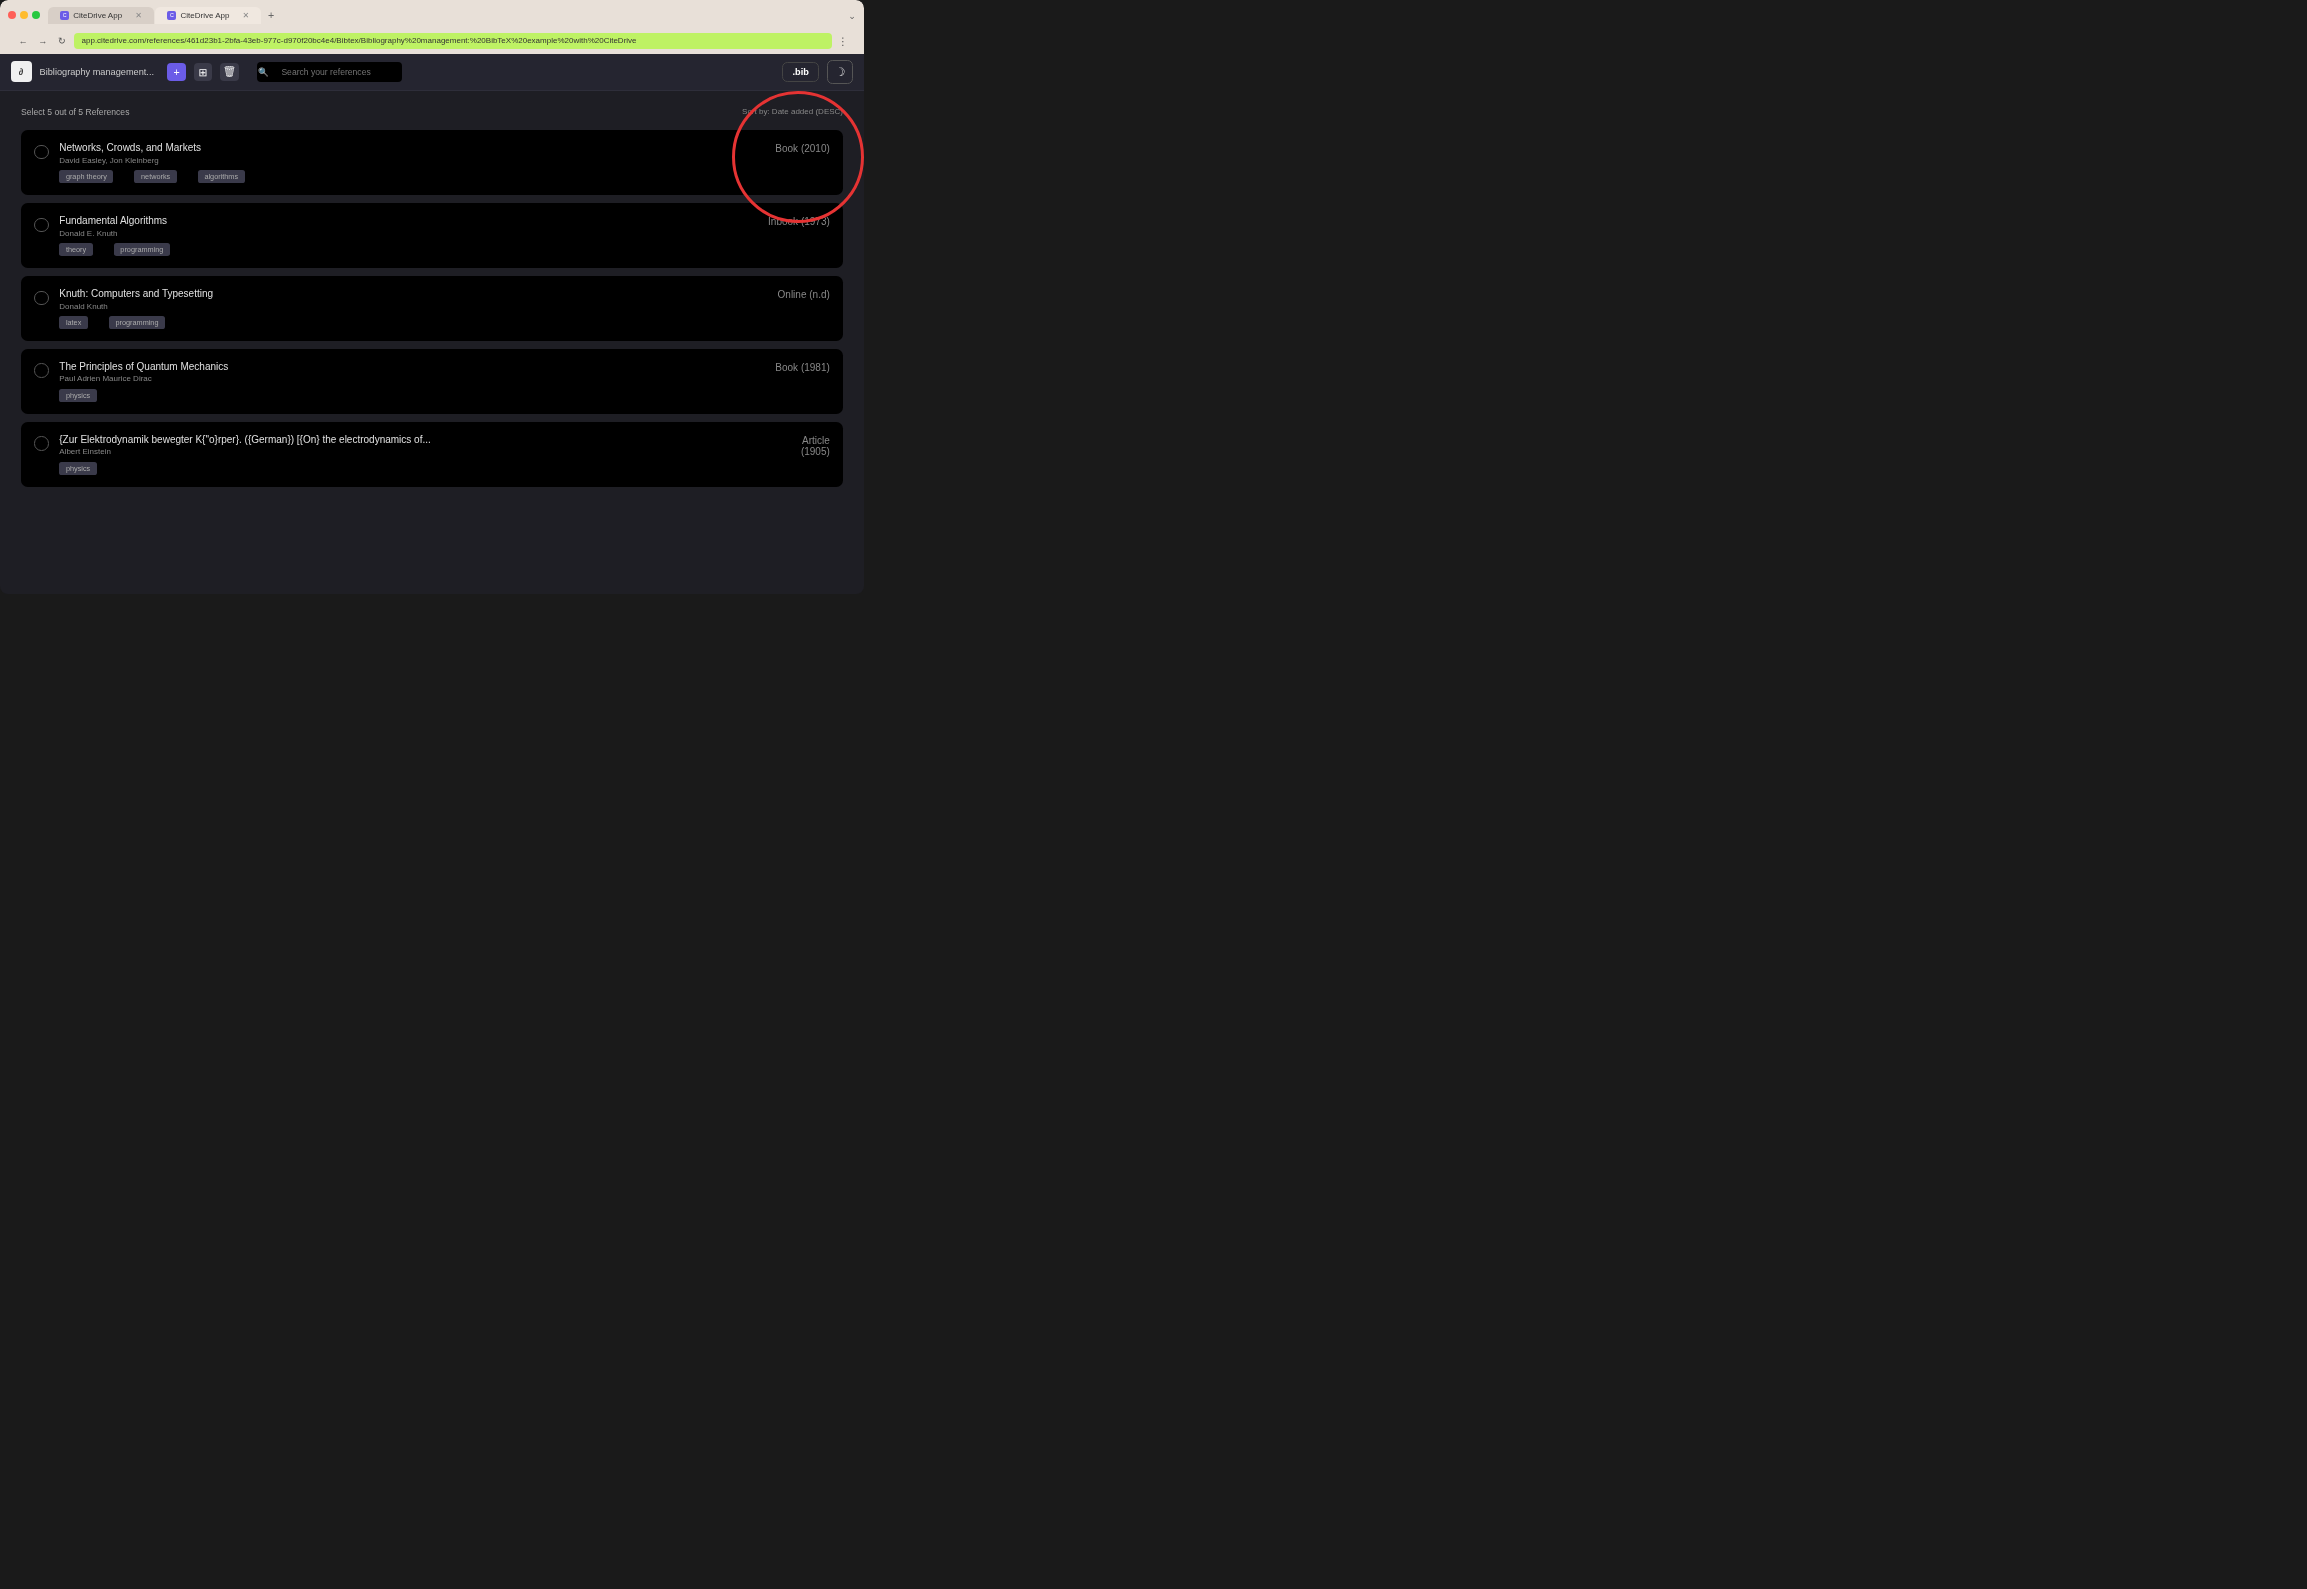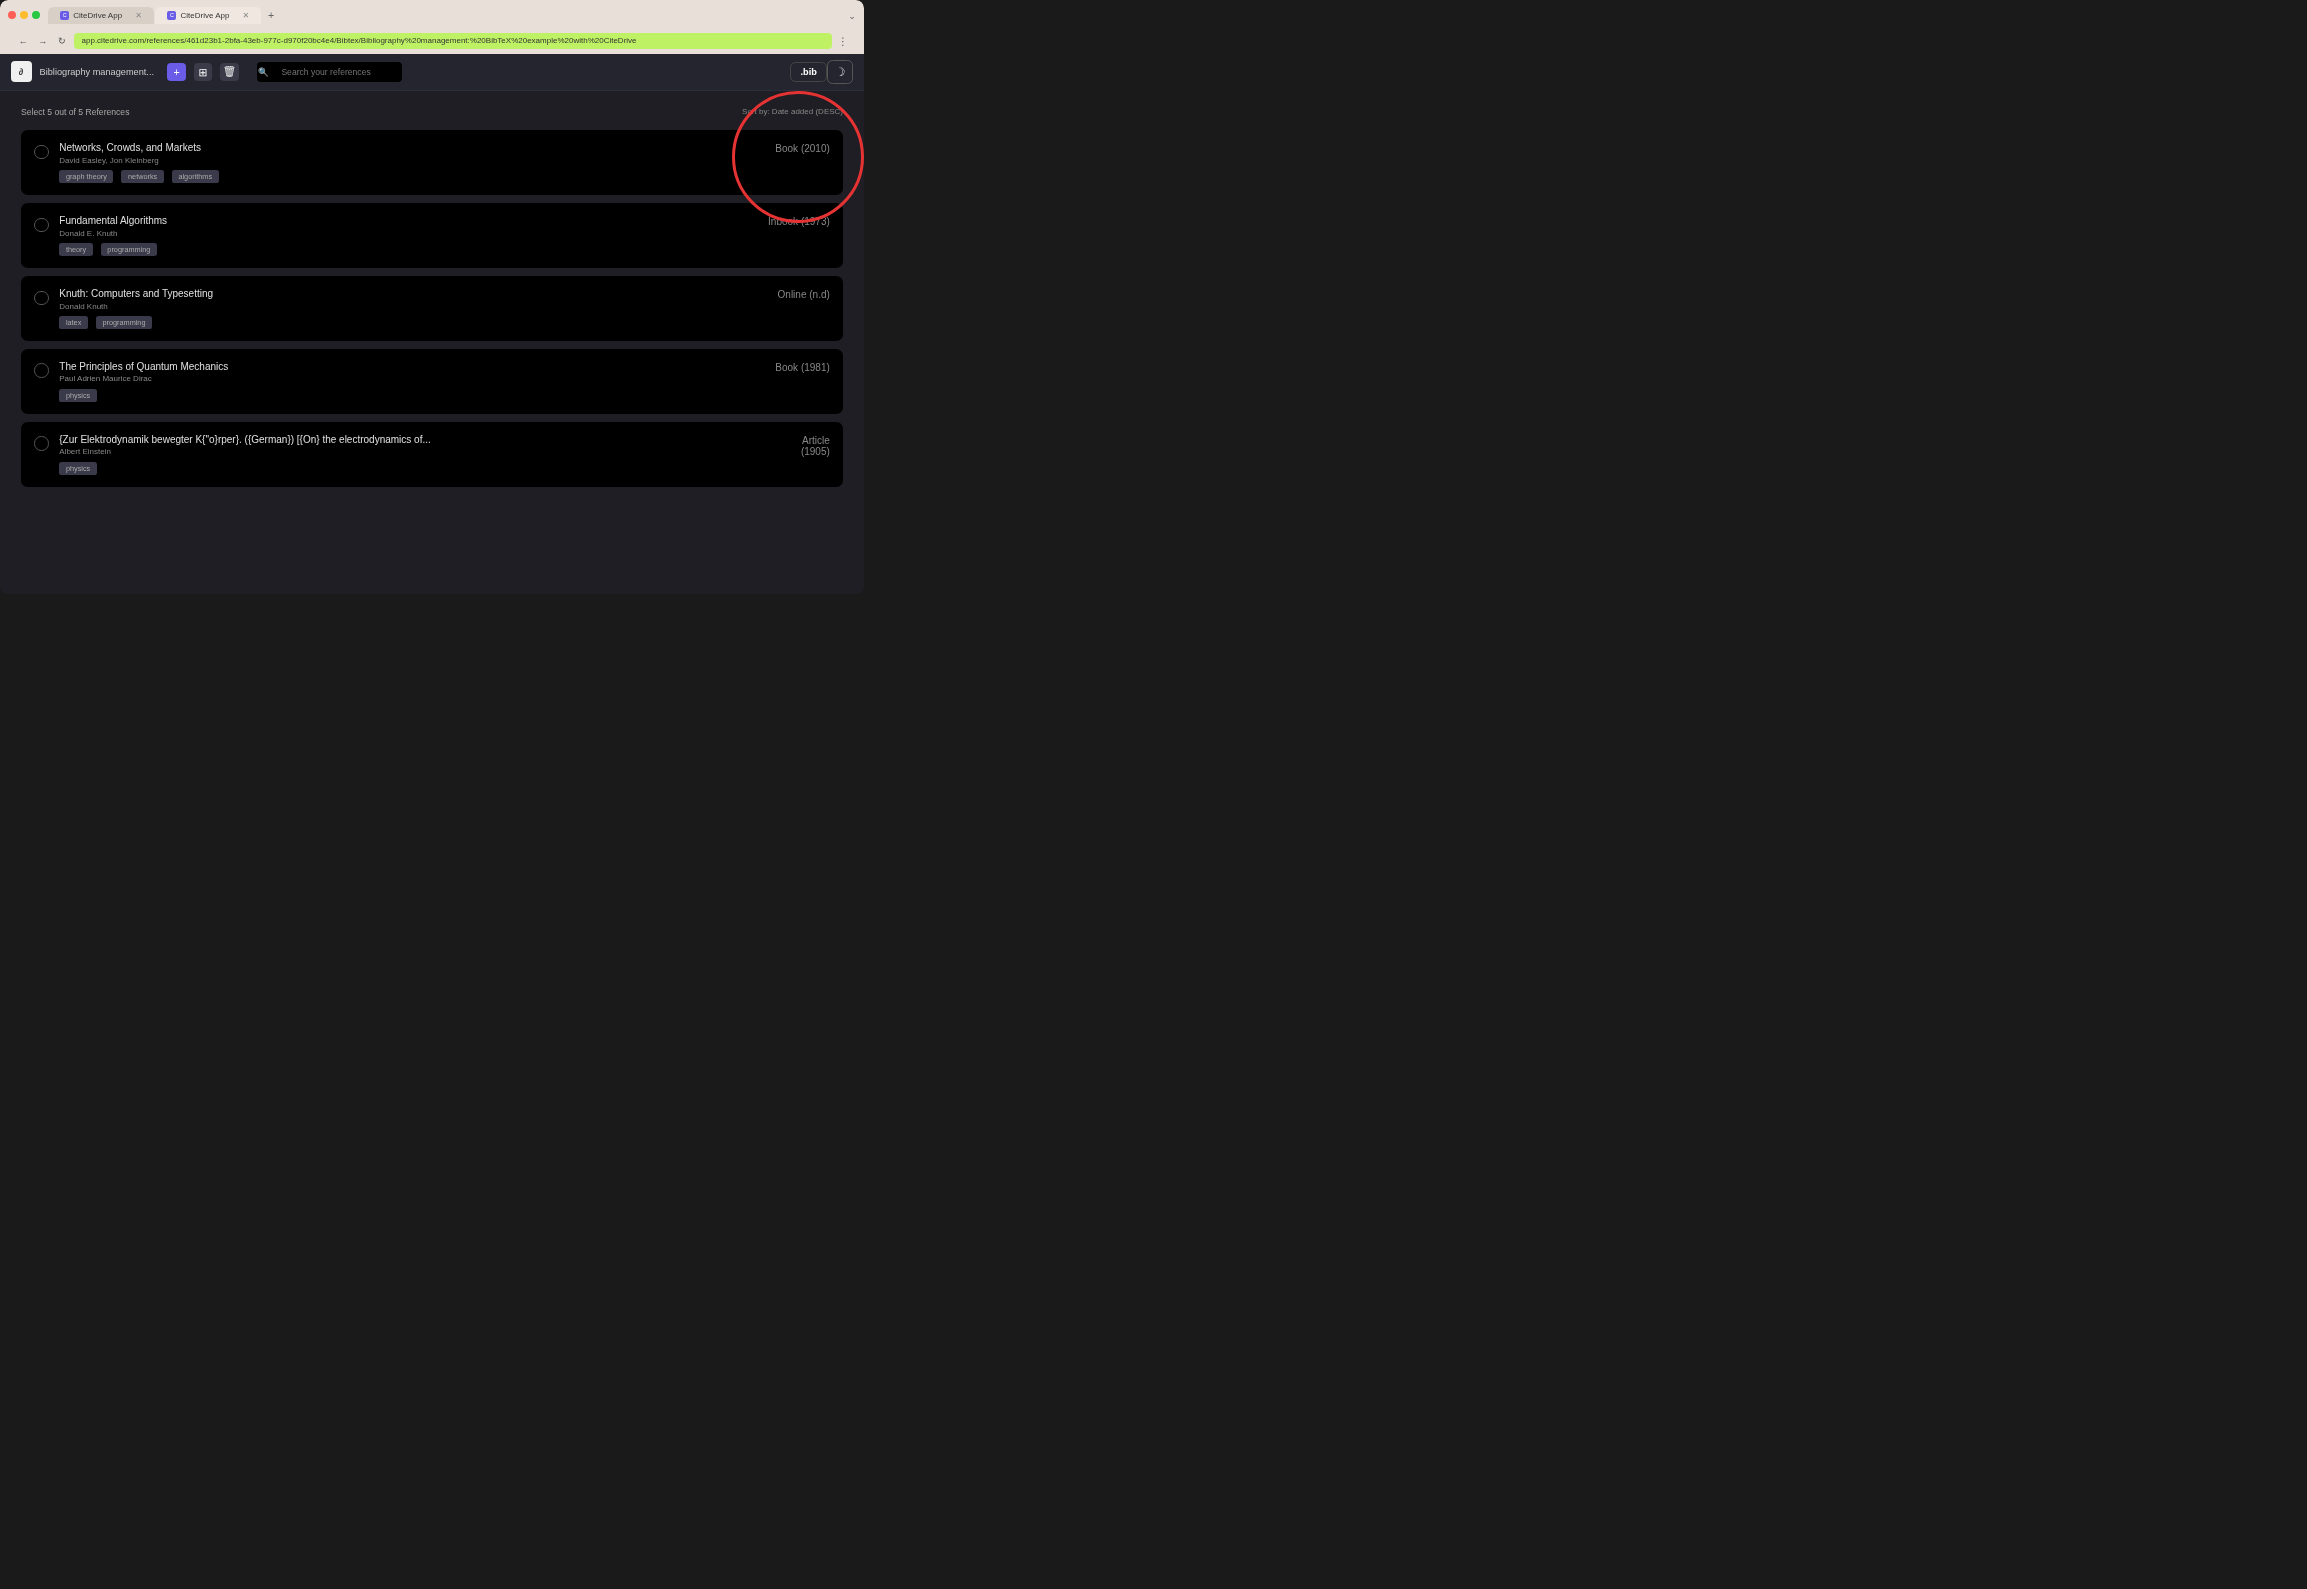--- a/index.html
+++ b/index.html
@@ -225,21 +225,21 @@
       color: #666;
       font-size: 8.6px;
       pointer-events: none;
     }
 
     
     .toolbar-right {
       margin-left: auto;
       display: flex;
       align-items: center;
-      gap: 0;
+      gap: 8px;
     }
 
     .bib-btn {
       background: #252530;
       border: 0.7px solid #444;
       border-radius: 5.3px;
       color: #fff;
       font-size: 9.2px;
       font-weight: bold;
       padding: 4px 9.2px;
@@ -330,21 +330,21 @@
     }
 
     .ref-authors {
       color: #888;
       font-size: 8px;
       margin-bottom: 5.3px;
     }
 
     .ref-tags {
       display: flex;
-      gap: 8px;
+      gap: 21px;
       flex-wrap: wrap;
     }
 
     .tag {
       background: #3a3a4a;
       color: #aaa;
       font-size: 7.3px;
       padding: 2px 6.6px;
       border-radius: 2.6px;
     }

